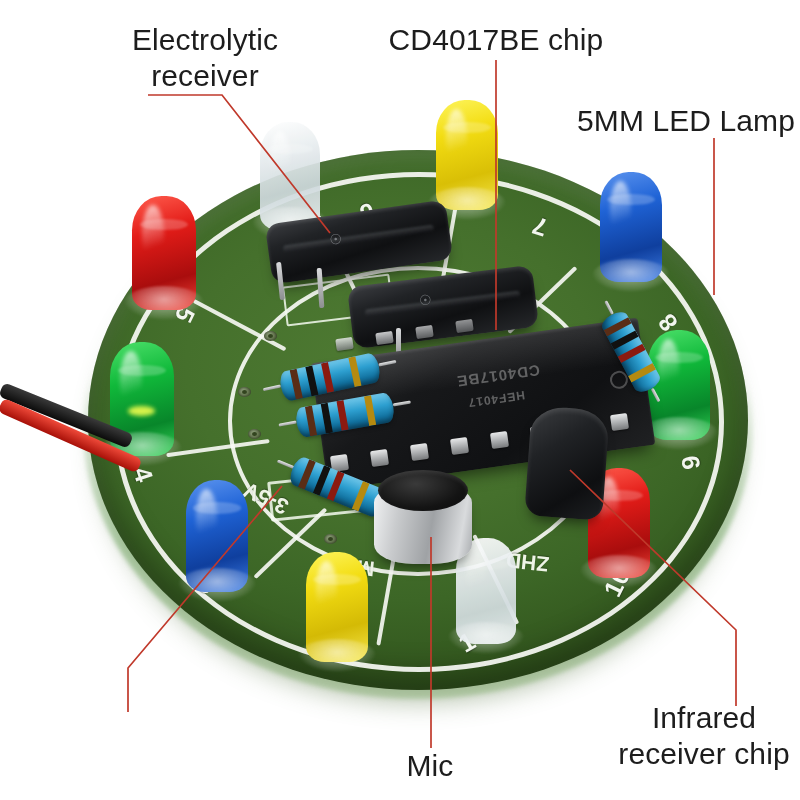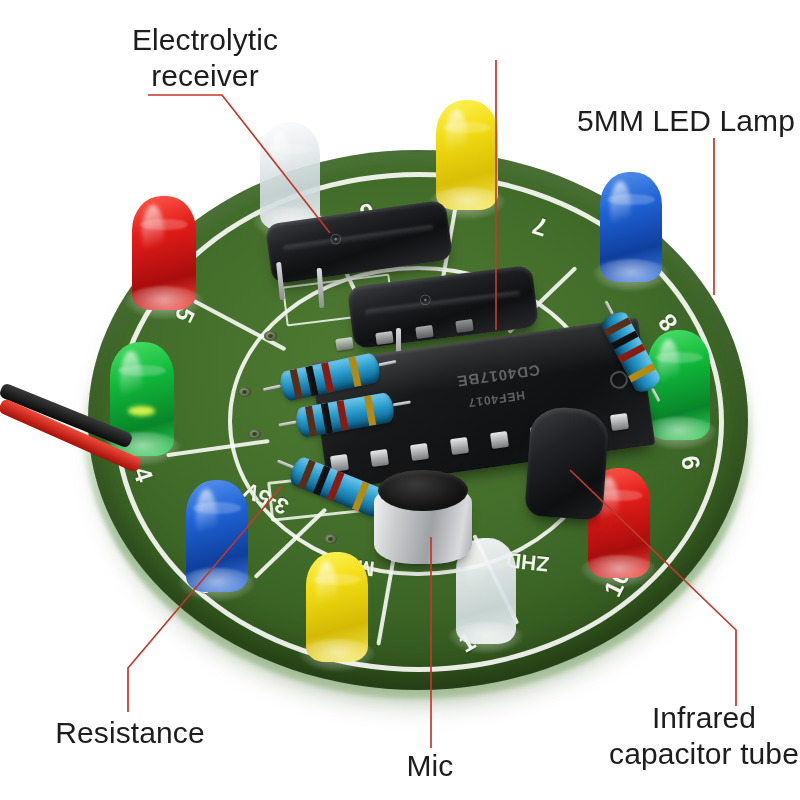--- a/index.html
+++ b/index.html
@@ -446,23 +446,23 @@
     <polyline points="128,712 128,668 282,486" fill="none" stroke="#c0392b" stroke-width="1.7"></polyline>
 
     <line x1="431" y1="748" x2="431" y2="537" stroke="#c0392b" stroke-width="1.7"></line>
 
     <polyline points="736,706 736,630 570,470" fill="none" stroke="#c0392b" stroke-width="1.7"></polyline>
   </svg>
 
   <div class="callout" style="left:60px;top:22px;width:290px;">Electrolytic
 receiver</div>
 
+  <div class="callout" style="left:336px;top:22px;width:320px;">CD4017BE chip</div>
 
   <div class="callout" style="left:570px;top:103px;width:232px;">5MM LED Lamp</div>
 
-  <div class="callout" style="left:22px;top:715px;width:216px;">Resistance</div>
 
   <div class="callout" style="left:368px;top:748px;width:124px;">Mic</div>
 
   <div class="callout" style="left:608px;top:700px;width:192px;">Infrared
-capacitor tube</div>
+receiver chip</div>
 
 </div>
 
 </body></html>

